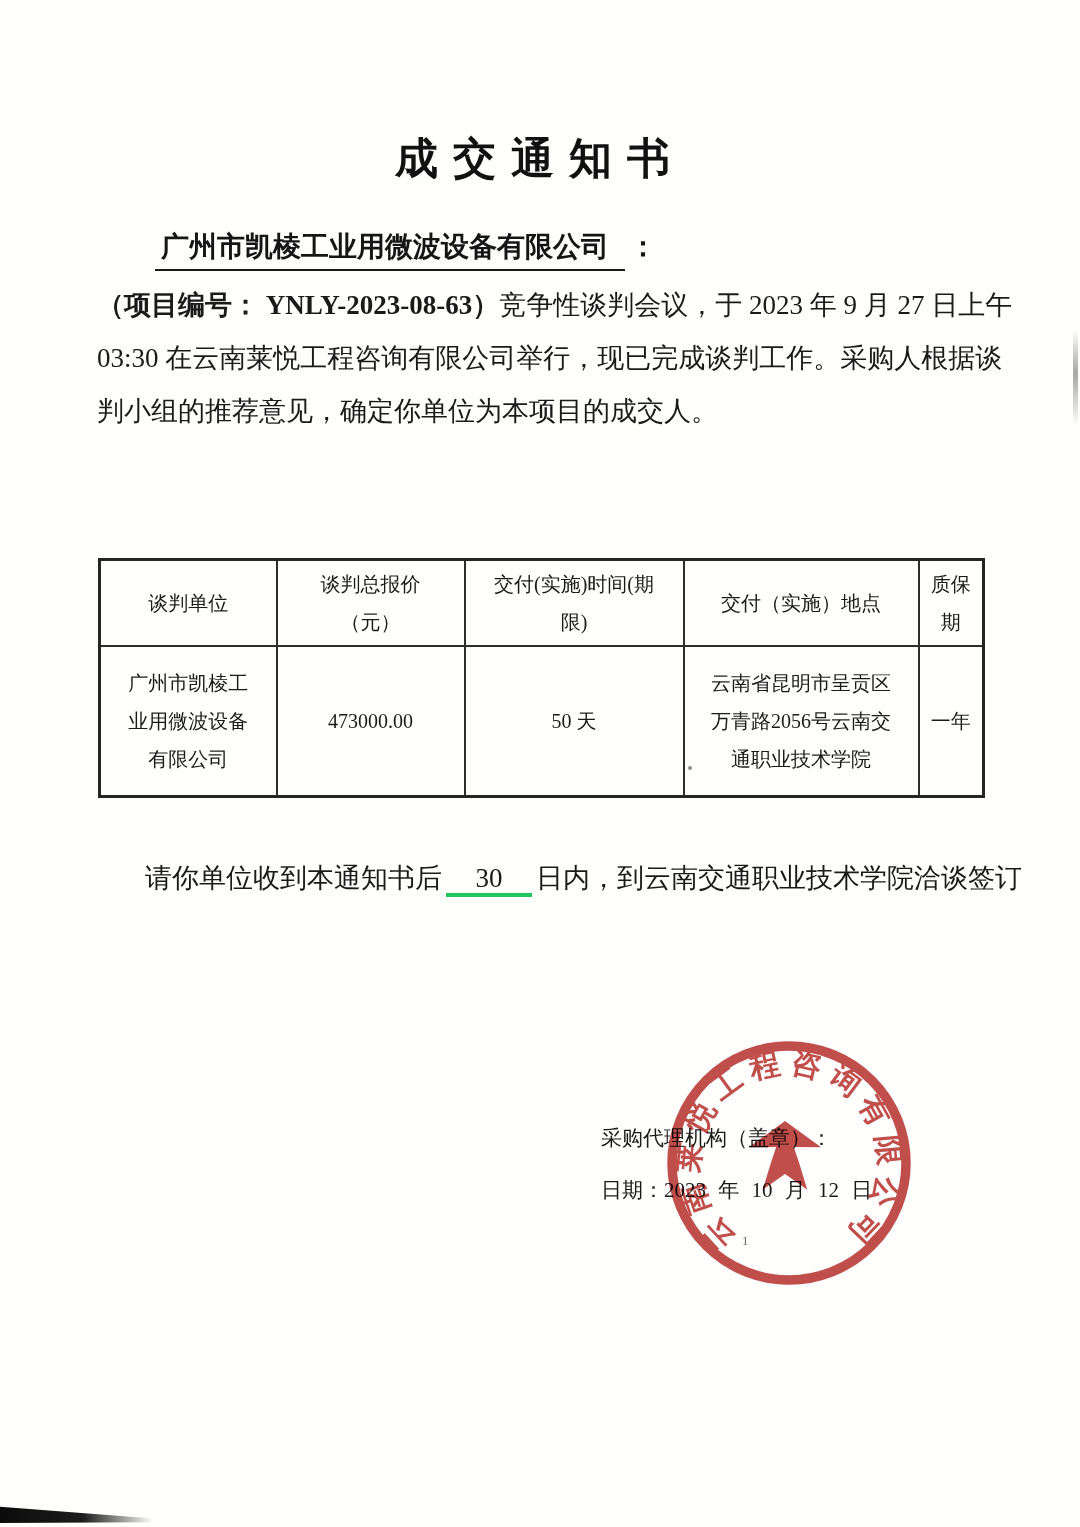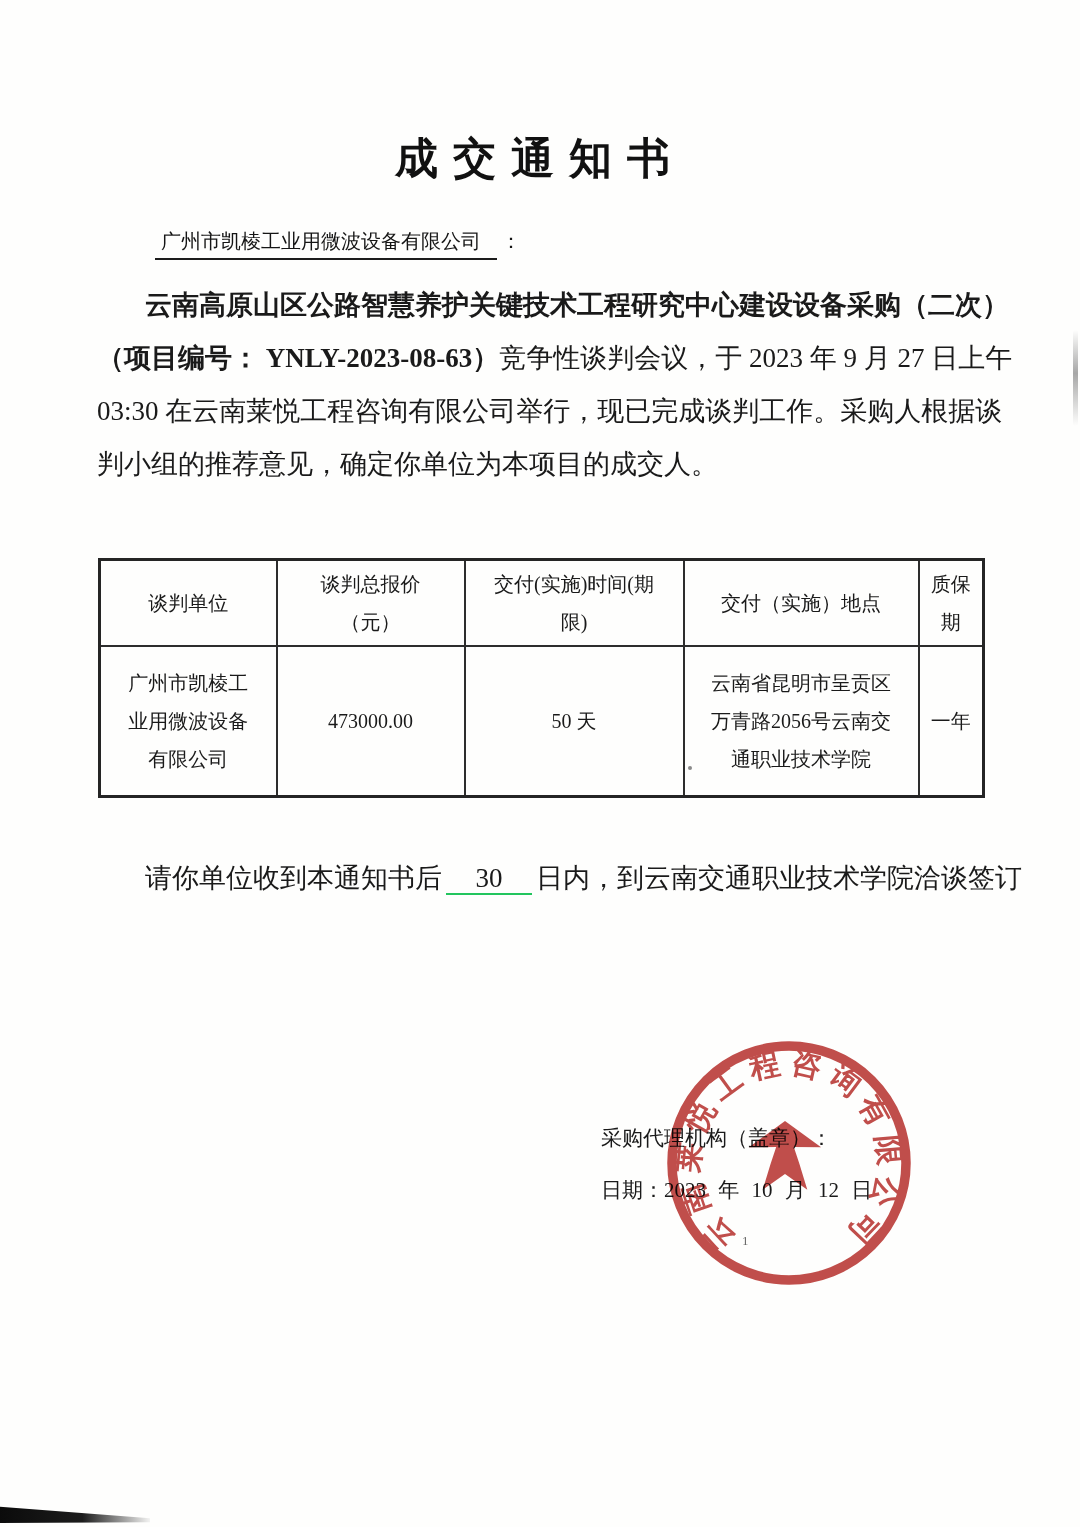--- a/index.html
+++ b/index.html
@@ -18,21 +18,21 @@
     position:absolute; top:130px; left:0; width:100%;
     text-align:center;
     font-size:43px; font-weight:bold;
     letter-spacing:15px;
     color:#111;
   }
 
   
   .addressee {
     position:absolute; top:228px; left:155px;
-    font-size:20px; font-weight:normal; color:#151515;
+    font-size:28px; font-weight:bold; color:#151515;
   }
   .addressee-name {
     border-bottom:2.5px solid #1c1c1c;
     padding:0 16px 3px 6px;
     display:inline-block;
   }
   .addressee-colon { display:inline-block; padding-left:4px; }
 
   
   .body-block {
@@ -62,21 +62,21 @@
   .th-row  { height:86px; }
   .td-row  { height:151px; }
 
   
   .closing-block {
     position:absolute; left:97px; top:852px; width:886px;
     font-size:27px; line-height:53px; color:#1a1a1a;
   }
   .days-underline {
     display:inline-block; min-width:86px; text-align:center;
-    border-bottom:2px solid #22c55e;
+    border-bottom:4px solid #22c55e;
     margin:0 4px; line-height:30px;
   }
 
   
   .signature-block {
     position:absolute; left:601px; top:1112px;
     font-size:21px; line-height:52px; color:#1a1a1a;
   }
   .date-line { word-spacing:7px; }
 
@@ -110,21 +110,20 @@
 
 <div class="page">
 
   <div class="doc-title">成交通知书</div>
 
   <div class="addressee">
     <span class="addressee-name">广州市凯棱工业用微波设备有限公司</span><span class="addressee-colon">：</span>
   </div>
 
   <div class="body-block">
-    <div class="body-line indent b">云南高原山区公路智慧养护关键技术工程研究中心建设设备采购（二次）</div>
     <div class="body-line">
       <span class="b">（项目编号： YNLY-2023-08-63）</span><span>竞争性谈判会议，于 2023 年 9 月 27 日上午</span>
     </div>
     <div class="body-line">03:30 在云南莱悦工程咨询有限公司举行，现已完成谈判工作。采购人根据谈</div>
     <div class="body-line">判小组的推荐意见，确定你单位为本项目的成交人。</div>
   </div>
 
   <table class="award-table">
     <colgroup>
       <col style="width:177px">

